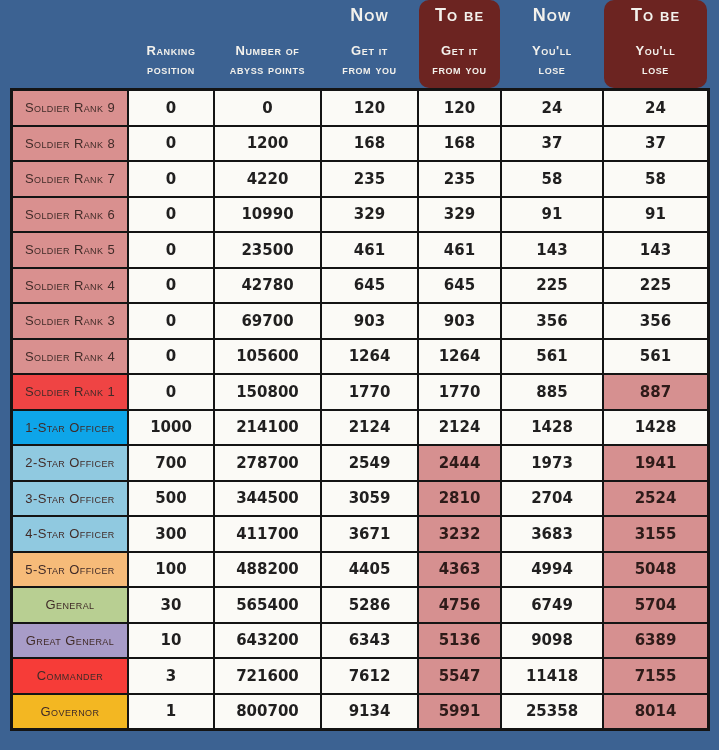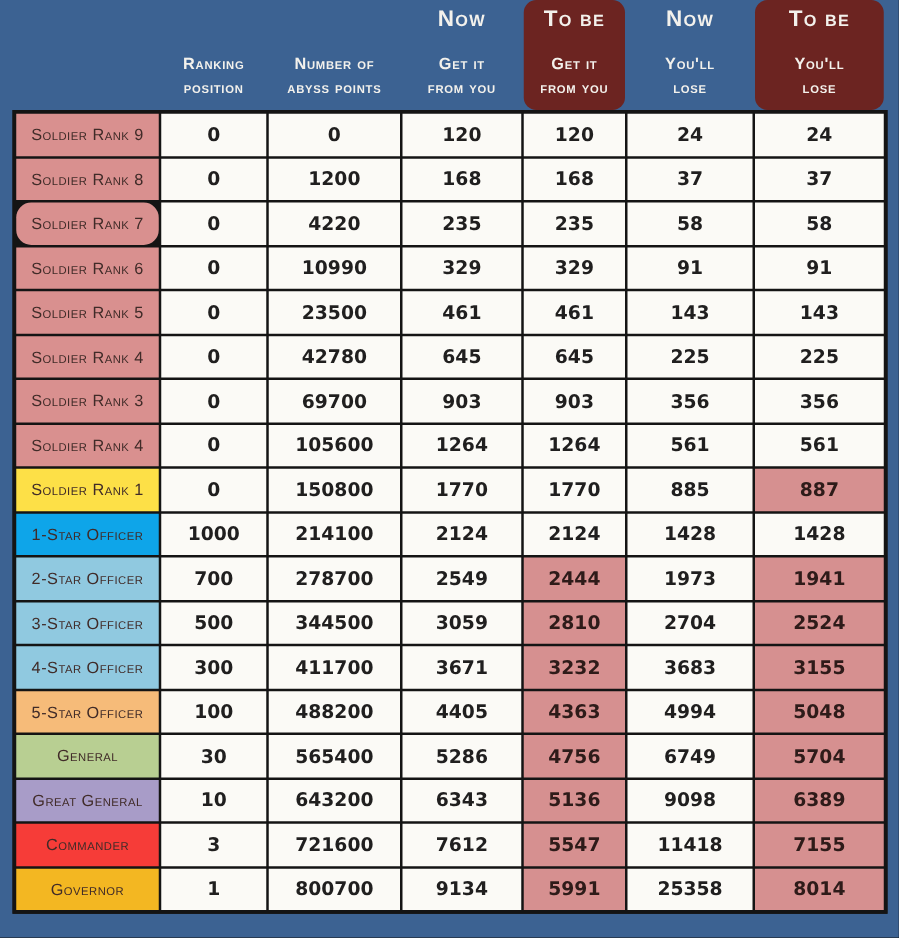--- a/index.html
+++ b/index.html
@@ -142,21 +142,21 @@
     <div class="cell">120</div>
     <div class="cell">24</div>
     <div class="cell">24</div>
     <div class="row-label" style="background: rgb(217, 144, 143);">Soldier Rank 8</div>
     <div class="cell">0</div>
     <div class="cell">1200</div>
     <div class="cell">168</div>
     <div class="cell">168</div>
     <div class="cell">37</div>
     <div class="cell">37</div>
-    <div class="row-label" style="background: rgb(217, 144, 143); border-radius: 12px;">Soldier Rank 7</div>
+    <div class="row-label" style="background: rgb(217, 144, 143);">Soldier Rank 7</div>
     <div class="cell">0</div>
     <div class="cell">4220</div>
     <div class="cell">235</div>
     <div class="cell">235</div>
     <div class="cell">58</div>
     <div class="cell">58</div>
     <div class="row-label" style="background: rgb(217, 144, 143);">Soldier Rank 6</div>
     <div class="cell">0</div>
     <div class="cell">10990</div>
     <div class="cell">329</div>
@@ -184,21 +184,21 @@
     <div class="cell">903</div>
     <div class="cell">356</div>
     <div class="cell">356</div>
     <div class="row-label" style="background: rgb(217, 144, 143);">Soldier Rank 4</div>
     <div class="cell">0</div>
     <div class="cell">105600</div>
     <div class="cell">1264</div>
     <div class="cell">1264</div>
     <div class="cell">561</div>
     <div class="cell">561</div>
-    <div class="row-label" style="background: #fde047;">Soldier Rank 1</div>
+    <div class="row-label" style="background: #ef4444;">Soldier Rank 1</div>
     <div class="cell">0</div>
     <div class="cell">150800</div>
     <div class="cell">1770</div>
     <div class="cell">1770</div>
     <div class="cell">885</div>
     <div class="cell hl">887</div>
     <div class="row-label" style="background: #0ea5e9;">1-Star Officer</div>
     <div class="cell">1000</div>
     <div class="cell">214100</div>
     <div class="cell">2124</div>

